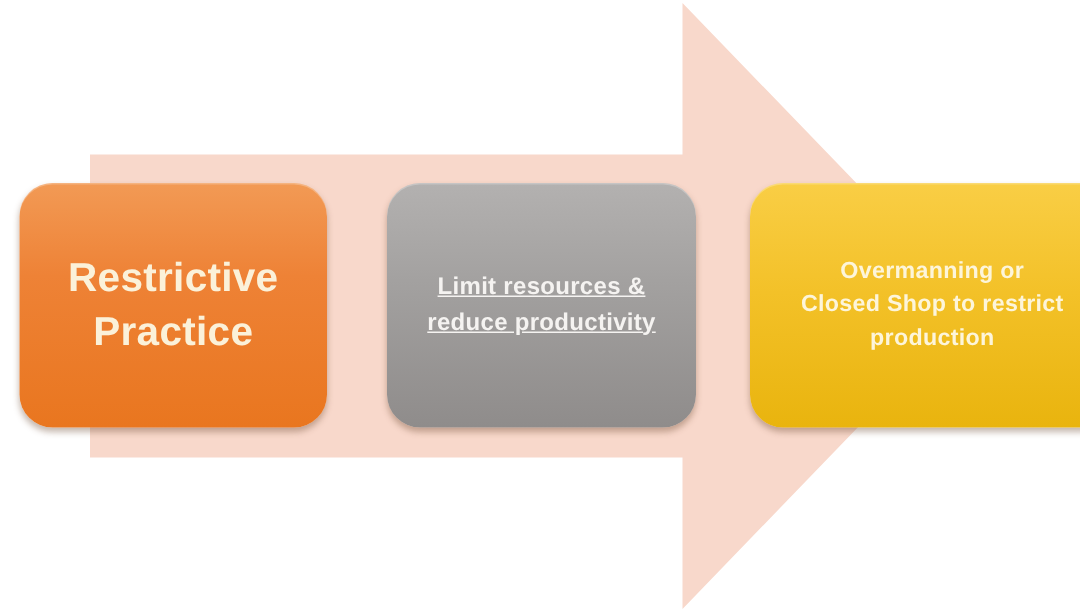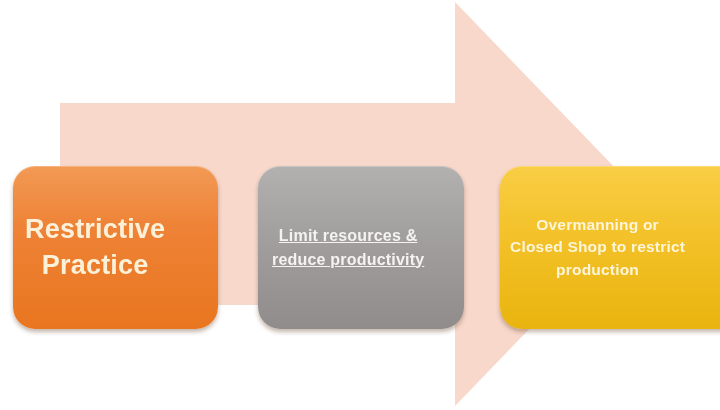--- a/index.html
+++ b/index.html
@@ -23,25 +23,24 @@
     height: 410px;
     z-index: 0;
   }
   .step {
     position: absolute;
     top: 122px;
     height: 163px;
     border-radius: 22px;
     display: flex;
     align-items: center;
-    justify-content: flex-start;
+    justify-content: center;
     text-align: center;
     z-index: 1;
     box-shadow: 0 3px 4px rgba(110, 75, 50, 0.40), inset 0 1px 0 rgba(255,255,255,0.25);
-    margin-top: 44px;
   }
   .step-label {
     white-space: pre-line;
     font-weight: bold;
     letter-spacing: 0.2px;
   }
   .step-orange {
     left: 13px;
     width: 205px;
     background: linear-gradient(180deg, #f29a55 0%, #ee8236 38%, #e9761f 100%);

